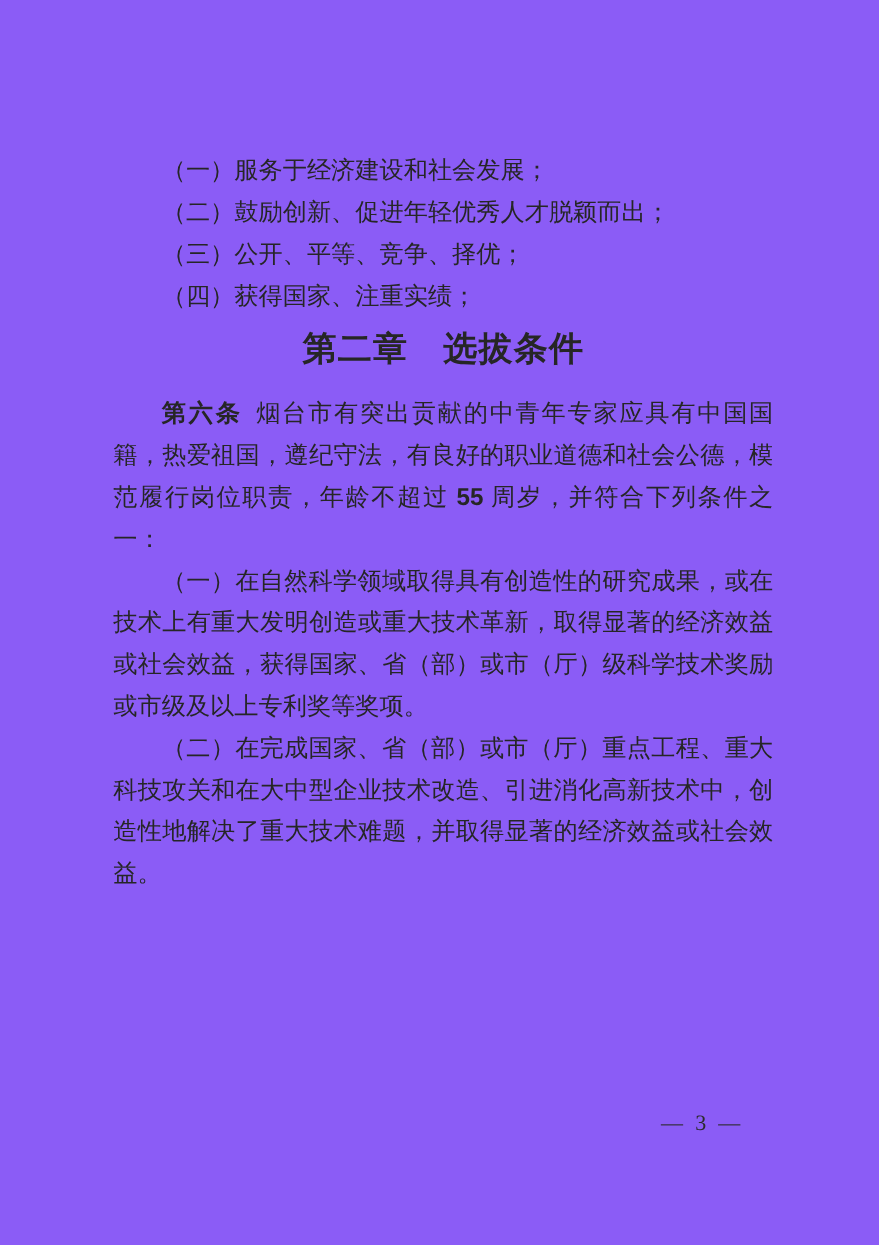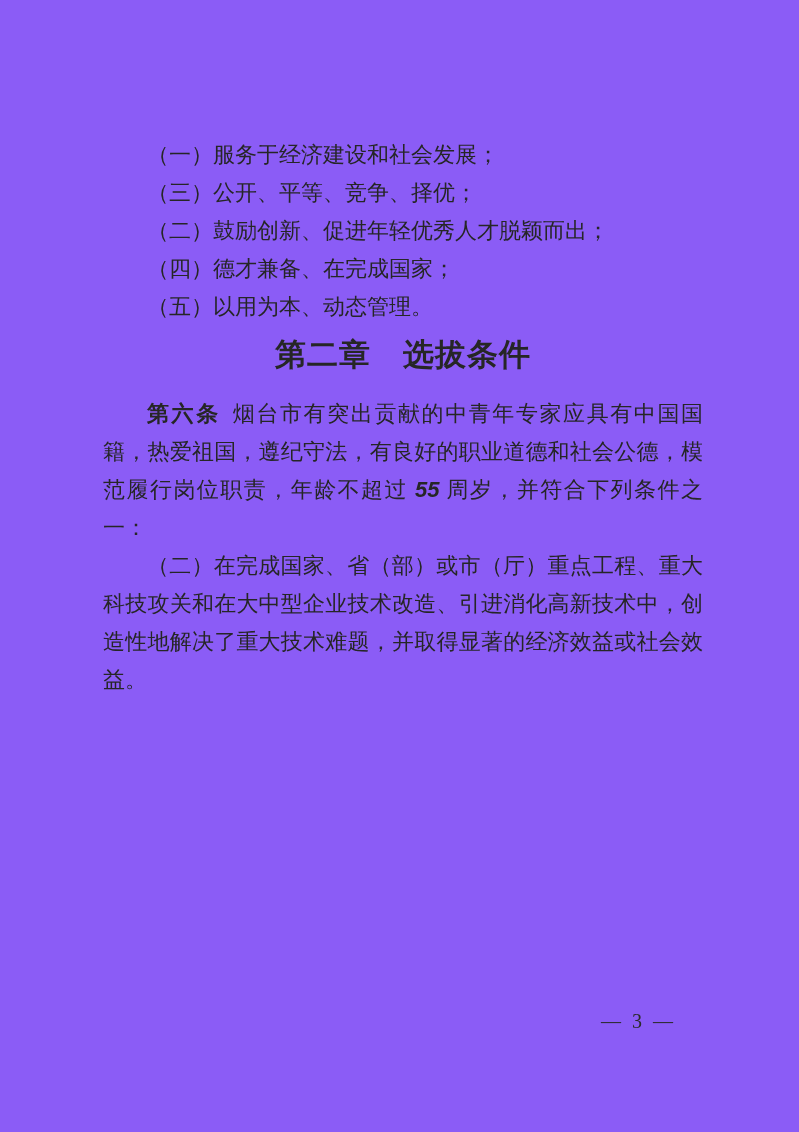--- a/index.html
+++ b/index.html
@@ -41,48 +41,47 @@
     text-align: center;
     font-family: "Liberation Sans", "DejaVu Sans", sans-serif;
     font-weight: 700;
     font-size: 31px;
     margin: 10px 0 21px 0 !important;
     letter-spacing: 1px;
   }
   .num {
     font-family: "Liberation Sans", "DejaVu Sans", sans-serif;
     font-weight: 600;
-    font-style: italic;
   }
   .page-number {
     position: absolute;
     top: 1006px;
     right: 123px;
     font-size: 20px;
     line-height: 30px;
     color: #2b2b2b;
     letter-spacing: 3px;
     font-family: "Liberation Serif", "DejaVu Serif", serif;
   }
 </style>
 </head>
 <body>
 
 <div class="page">
   <div class="body-text">
 
     <p>（一）服务于经济建设和社会发展；</p>
+    <p>（二）鼓励创新、促进年轻优秀人才脱颖而出；</p>
     <p>（三）公开、平等、竞争、择优；</p>
-    <p>（二）鼓励创新、促进年轻优秀人才脱颖而出；</p>
-    <p>（四）德才兼备、在完成国家；</p>
-    <p>（五）以用为本、动态管理。</p>
+    <p>（四）获得国家、注重实绩；</p>
 
 
     <p class="chapter-heading">第二章　选拔条件</p>
 
     <p><span class="article-label">第六条</span><span>烟台市有突出贡献的中青年专家应具有中国国籍，热爱祖国，遵纪守法，有良好的职业道德和社会公德，模范履行岗位职责，年龄不超过 </span><span class="num">55</span><span> 周岁，并符合下列条件之一：</span></p>
 
+    <p>（一）在自然科学领域取得具有创造性的研究成果，或在技术上有重大发明创造或重大技术革新，取得显著的经济效益或社会效益，获得国家、省（部）或市（厅）级科学技术奖励或市级及以上专利奖等奖项。</p>
     <p>（二）在完成国家、省（部）或市（厅）重点工程、重大科技攻关和在大中型企业技术改造、引进消化高新技术中，创造性地解决了重大技术难题，并取得显著的经济效益或社会效益。</p>
 
   </div>
 
   <div class="page-number">— 3 —</div>
 </div>
 
 </body></html>

